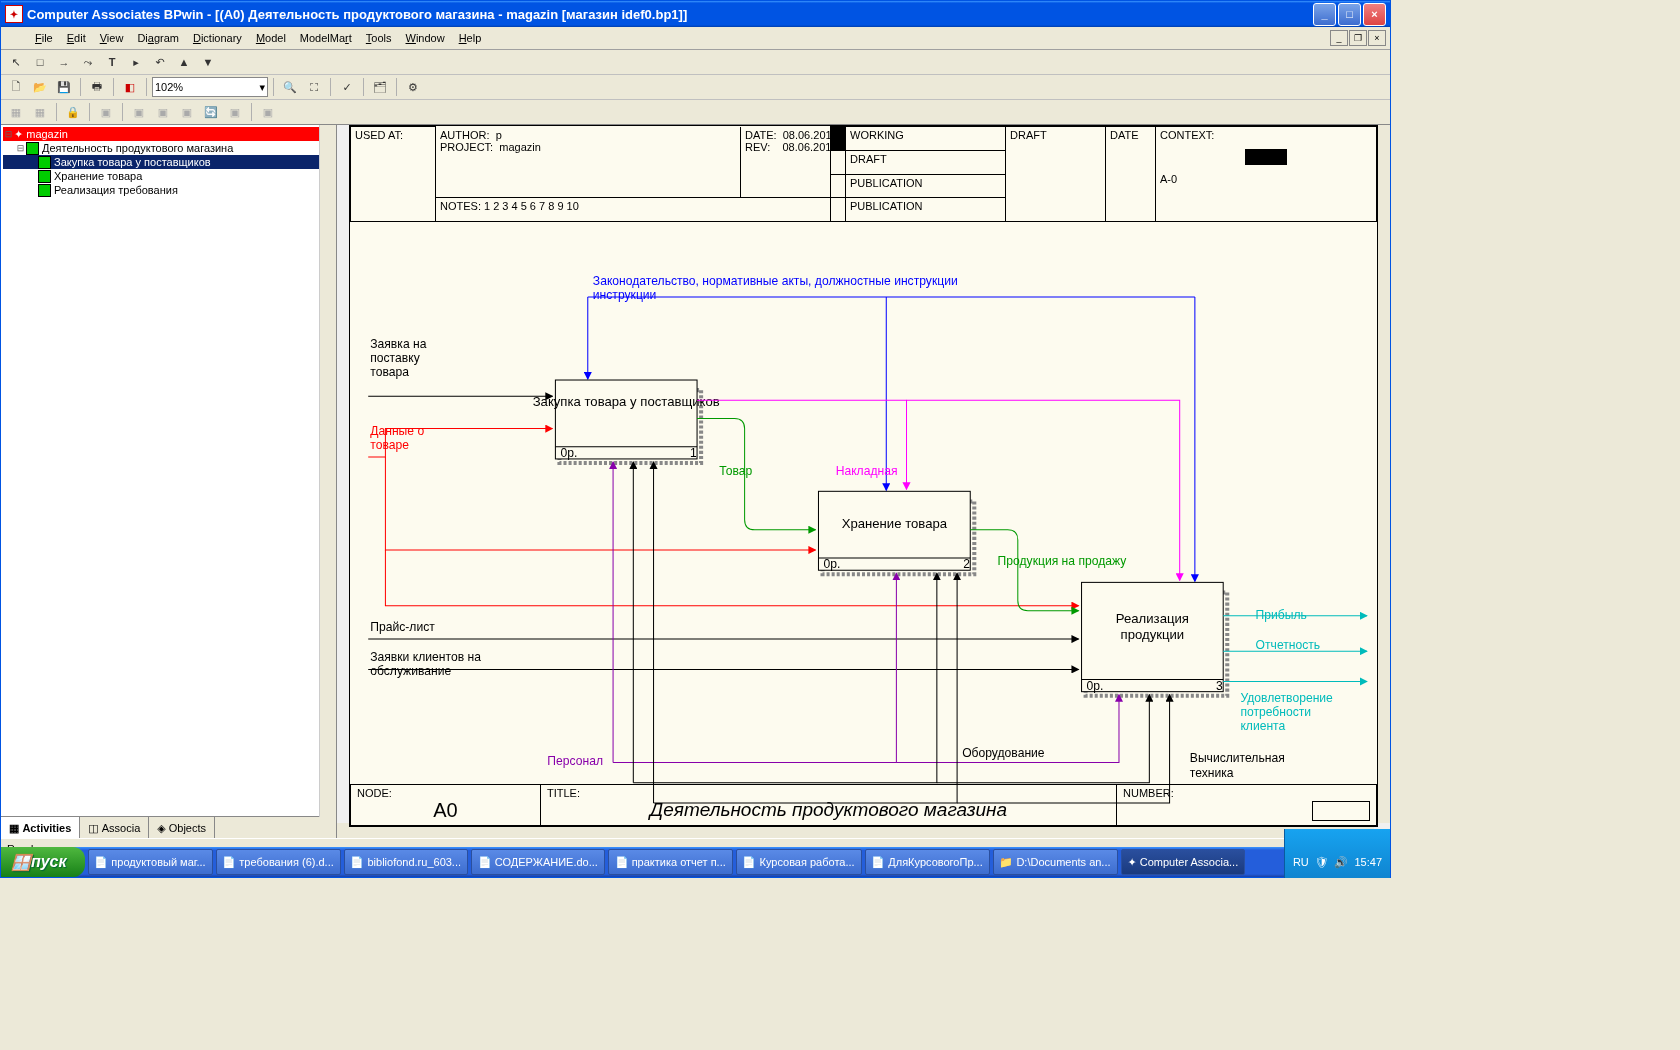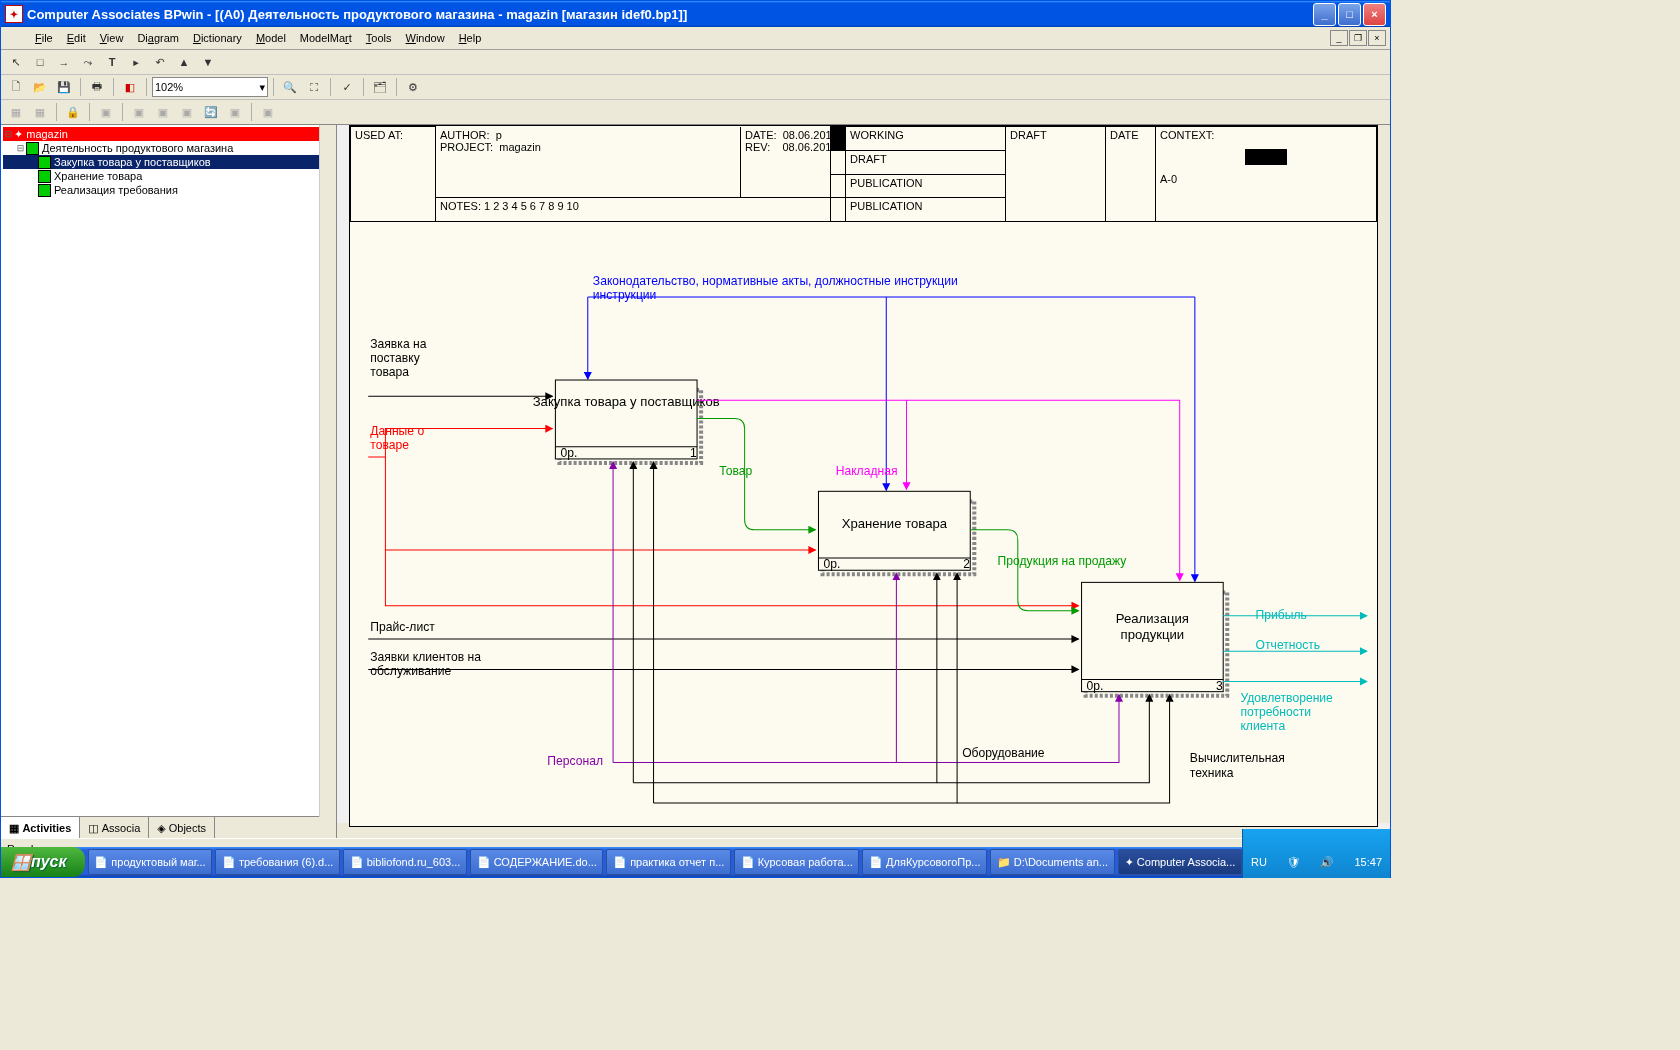--- a/index.html
+++ b/index.html
@@ -56,21 +56,21 @@
 .hscroll{position:absolute;left:0;right:16px;bottom:0;height:16px;background:#ece9d8}
 .vscroll{position:absolute;right:0;top:0;bottom:16px;width:16px;background:#ece9d8}
 
 .statusbar{position:absolute;left:0;right:0;bottom:18px;height:20px;background:#ece9d8;border-top:1px solid #fff;display:flex;align-items:center;padding:0 6px;font-size:11px}
 .statusbar .cell{border:1px inset #ccc;padding:1px 12px;margin-left:auto}
 
 .taskbar{position:absolute;left:0;right:0;bottom:0;height:30px;background:linear-gradient(to bottom,#3a95ff 0%,#245edb 10%,#245edb 90%,#1941a5 100%);display:flex;align-items:center;color:#fff;font-size:11px}
 .start{height:30px;padding:0 18px 0 10px;background:linear-gradient(to bottom,#4fb83f,#178017);border-radius:0 12px 12px 0;font-weight:bold;font-style:italic;font-size:16px;display:flex;align-items:center;text-shadow:1px 1px 1px #063}
 .task{height:24px;margin-left:3px;padding:0 6px;background:linear-gradient(#5a8ae6,#3d6dcf);border:1px solid #2a4f9e;border-radius:2px;display:flex;align-items:center;gap:3px;max-width:128px;overflow:hidden;white-space:nowrap;font-size:11px}
 .task.active{background:linear-gradient(#2a4f9e,#1a3a7e)}
-.tray{margin-left:auto;height:34px;background:linear-gradient(#17a3f0,#0d7ac5);padding:16px 8px;display:flex;align-items:center;gap:20px;border-left:1px solid #0a5a9e}
+.tray{margin-left:auto;height:34px;background:linear-gradient(#17a3f0,#0d7ac5);padding:16px 8px;display:flex;align-items:center;gap:6px;border-left:1px solid #0a5a9e}
 
 .actbox{fill:#fdfbef;stroke:#000;stroke-width:1}
 .actshadow{fill:none;stroke:#888;stroke-width:4;stroke-dasharray:3 2}
 .acttxt{font-size:13px;font-family:Arial;text-anchor:middle}
 .lbl{font-size:12px;font-family:Arial}
 </style>
 </head>
 <body>
 
 <div class="window">
@@ -352,20 +352,34 @@
           <path d="M280,510 L580,510 L580,303" stroke="#000" fill="none" marker-end="url(#ab)"></path>
           <path d="M580,510 L790,510 L790,423" stroke="#000" fill="none" marker-end="url(#ab)"></path>
 
           <text x="830" y="490" class="lbl">Вычислительная</text>
           <text x="830" y="504" class="lbl">техника</text>
           <path d="M300,530 L300,193" stroke="#000" marker-end="url(#ab)"></path>
           <path d="M300,530 L600,530 L600,303" stroke="#000" fill="none" marker-end="url(#ab)"></path>
           <path d="M600,530 L810,530 L810,423" stroke="#000" fill="none" marker-end="url(#ab)"></path>
         </svg>
 
+        <table class="dft" style="width:100%;border-collapse:collapse;table-layout:fixed">
+          <colgroup>
+              <col style="width:190px">
+              <col>
+              <col style="width:260px">
+            </colgroup>
+          <tbody>
+              <tr>
+            <td><span>NODE:</span><div class="node-big">A0</div></td>
+            <td><span>TITLE:</span><div class="title-big">Деятельность продуктового магазина</div></td>
+            <td><span>NUMBER:</span><div style="float:right;width:56px;height:18px;border:1px solid #000;margin-top:14px"></div></td>
+          </tr>
+        </tbody>
+          </table>
 
       </div>
     </div>
   </div>
 
   <div class="statusbar">
     <span>Ready</span>
     <span class="cell">NUM</span>
     <span style="width:30px"></span>
   </div>

